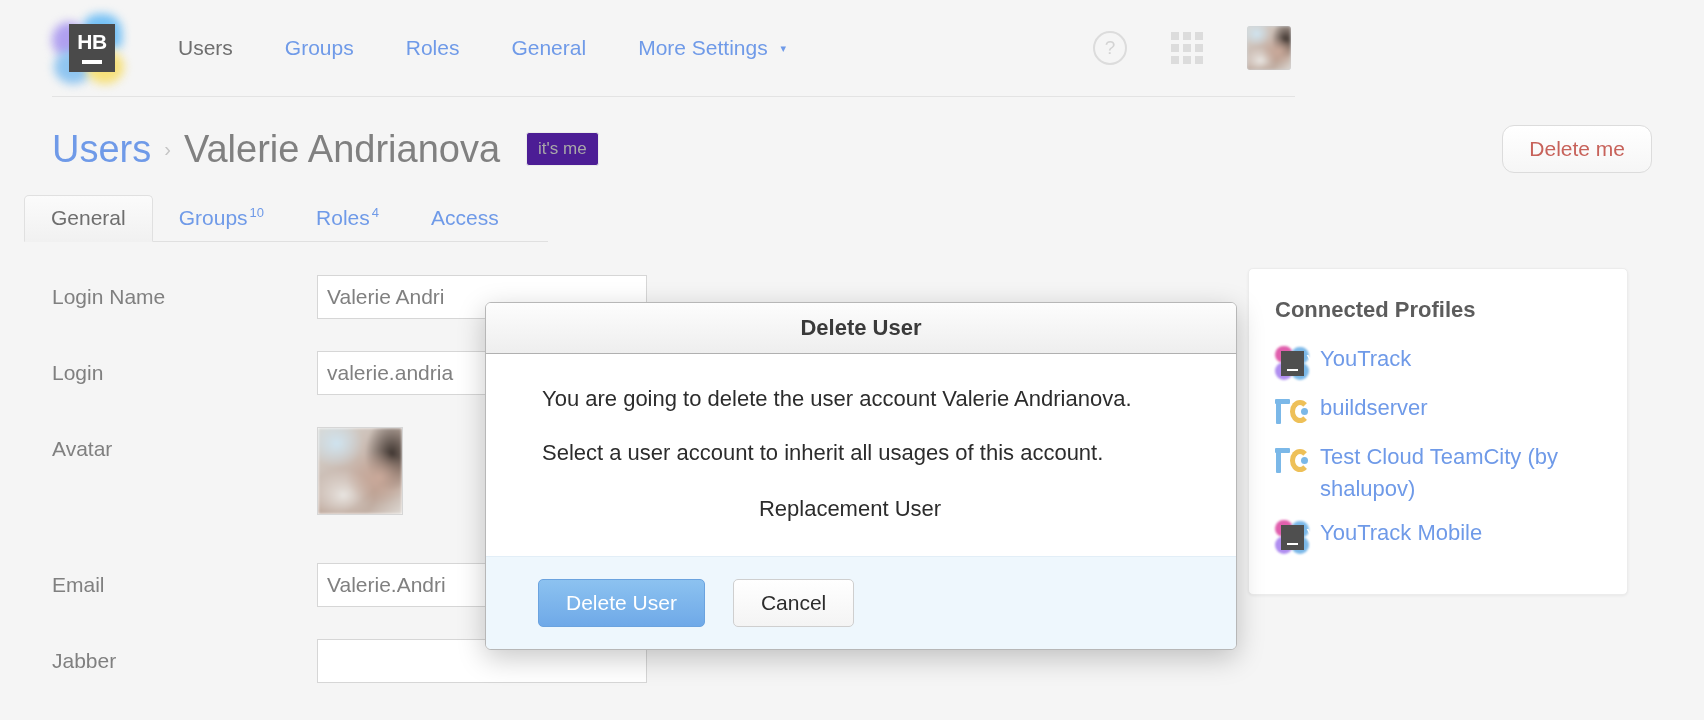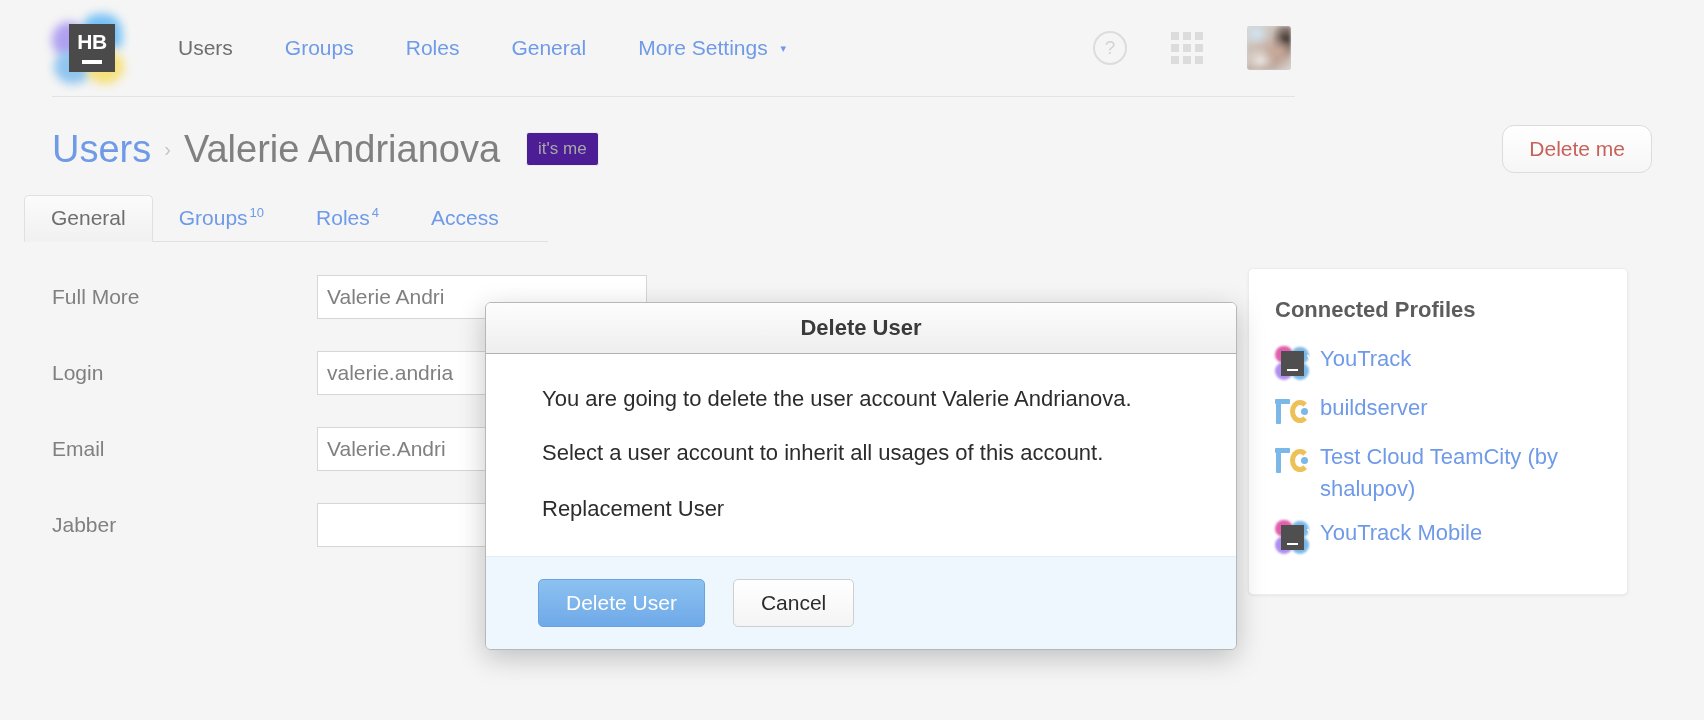--- a/index.html
+++ b/index.html
@@ -355,20 +355,21 @@
   }
   .modal-text {
     font-size: 22px;
     color: #2c2c2c;
     margin-bottom: 28px;
   }
   .field-row {
     display: flex;
     align-items: center;
     margin-top: 30px;
+    flex-direction: column;
   }
   .field-label {
     font-size: 22px;
     color: #2c2c2c;
     flex: 0 0 auto;
     margin-right: 22px;
   }
   .select-shell {
     border: 2px solid #a7d4f5;
     border-radius: 6px;
@@ -501,29 +502,35 @@
     <span>Roles</span><sup>4</sup>
   </div>
   <div class="tab">
     <span>Access</span>
   </div>
 </div>
 
 <div class="form">
 
   <div class="form-row">
-    <div class="form-label">Full More</div>
+    <div class="form-label">Login Name</div>
     <input class="form-input" value="Valerie Andri" style="">
   </div>
 
   <div class="form-row">
     <div class="form-label">Login</div>
     <input class="form-input" value="valerie.andria" style="">
   </div>
 
+  <div class="form-row avatar-row">
+    <div class="form-label">Avatar</div>
+    <div class="avatar-box">
+      <div class="facephoto"></div>
+    </div>
+  </div>
 
   <div class="form-row">
     <div class="form-label">Email</div>
     <input class="form-input" value="Valerie.Andri" style="">
   </div>
 
   <div class="form-row">
     <div class="form-label">Jabber</div>
     <input class="form-input" value="" style="">
   </div>

